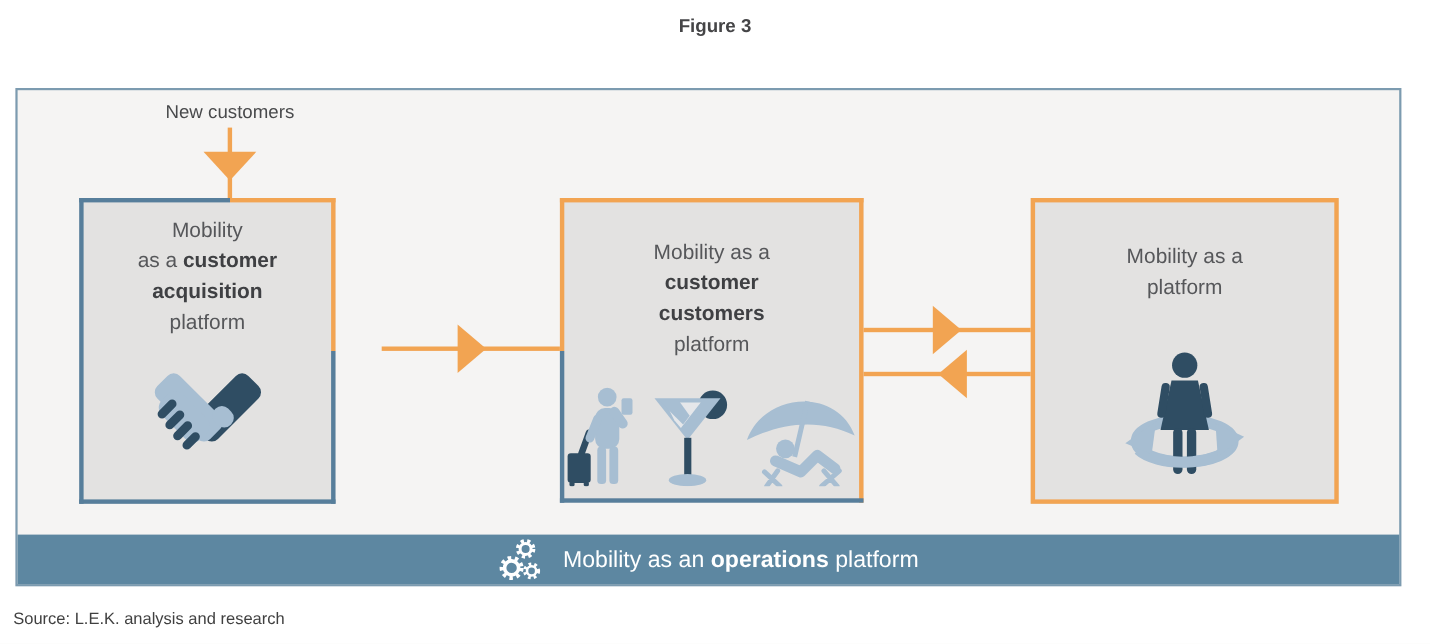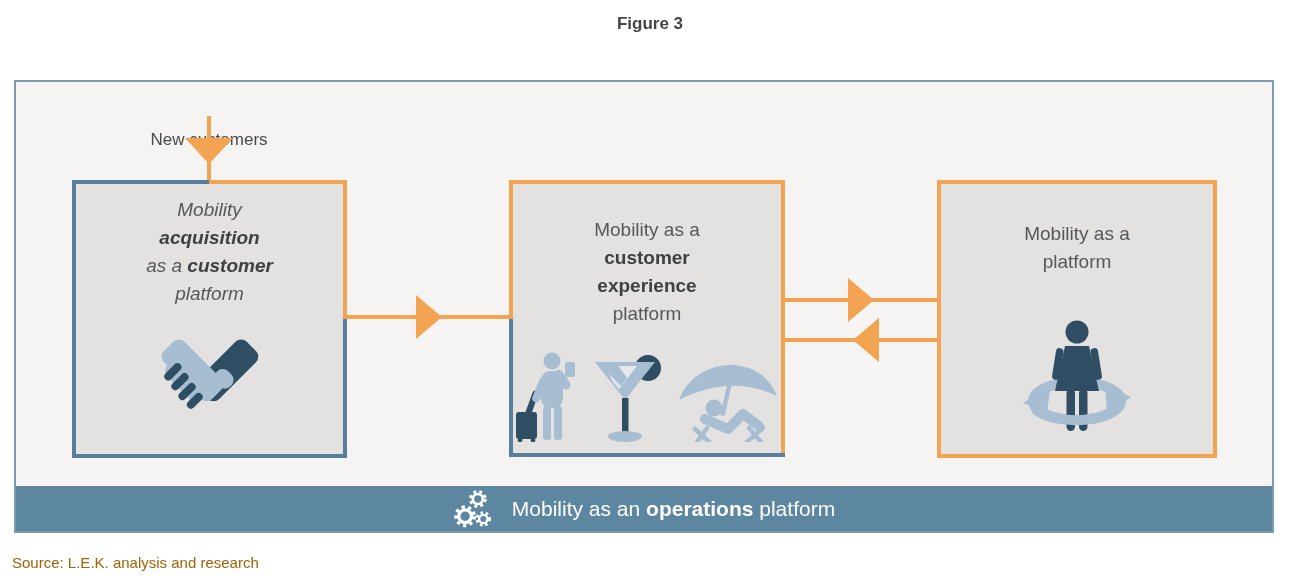--- a/index.html
+++ b/index.html
@@ -19,34 +19,34 @@
   html,body{width:1300px;height:585px;background:#fff;
     font-family:"Liberation Sans", sans-serif;position:relative;overflow:hidden;}
 
   .figure-head{position:absolute;top:10px;left:0;width:100%;text-align:center;
     color:#454547;font-size:17px;font-weight:600;line-height:27px;}
 
   .panel{position:absolute;left:14px;top:80px;width:1260px;height:453px;
     background:var(--panel-bg);border:2px solid var(--panel-border);}
 
   .nc-label{position:absolute;left:93px;top:10px;width:200px;text-align:center;
-    font-size:17px;color:#48494B;margin-top:38px;}
+    font-size:17px;color:#48494B;}
   .nc-vline{position:absolute;left:191px;top:34px;width:4px;height:64px;background:var(--orange);}
   .nc-tri{position:absolute;left:169px;top:56px;width:0;height:0;
     border-left:24px solid transparent;border-right:24px solid transparent;
     border-top:26px solid var(--orange);}
 
   .box{position:absolute;background:var(--box-bg);}
   .box .edge{position:absolute;}
   .edge-top{left:0;top:0;width:100%;height:4px;}
   .edge-bottom{left:0;bottom:0;width:100%;height:4px;}
   .edge-left{left:0;top:0;width:4px;height:100%;}
   .edge-right{right:0;top:0;width:4px;height:100%;}
 
-  .box1{left:56px;top:98px;width:275px;height:278px;font-style:italic;}
+  .box1{left:56px;top:98px;width:233px;height:278px;}
   .box1 .edge-top{background:linear-gradient(to right,var(--box-border-blue) 0 137px,var(--orange) 137px);}
   .box1 .edge-right{background:linear-gradient(to bottom,var(--orange) 0 139px,var(--box-border-blue) 139px);}
   .box1 .edge-bottom,.box1 .edge-left{background:var(--box-border-blue);}
 
   .box2{left:493px;top:98px;width:276px;height:277px;}
   .box2 .edge-top,.box2 .edge-right{background:var(--orange);}
   .box2 .edge-left{background:linear-gradient(to bottom,var(--orange) 0 139px,var(--box-border-blue) 139px);}
   .box2 .edge-bottom{background:var(--box-border-blue);}
 
   .box3{left:921px;top:98px;width:280px;height:278px;border:4px solid var(--orange);}
@@ -75,21 +75,21 @@
     border-right:26px solid var(--orange);}
   .arrow1{left:400px;top:213px;}
   .arrow2{left:832px;top:196px;}
   .arrow3{left:837px;top:236px;}
 
   .banner{position:absolute;left:0;bottom:0;width:100%;height:45px;background:var(--banner-blue);
     display:flex;align-items:center;justify-content:center;gap:13px;
     color:var(--white);font-size:21px;}
   .banner b{font-weight:700;margin-top:16px;}
 
-  .source{position:absolute;left:12px;top:554px;font-size:15px;color:#a16207;}
+  .source{position:absolute;left:12px;top:554px;font-size:15px;color:#404040;}
 
   
   .f-dark{fill:var(--dark-navy);}
   .f-light{fill:var(--light-blue);}
   .s-light{stroke:var(--light-blue);fill:none;}
   .s-white{stroke:#fff;fill:none;}
 </style>
 </head>
 <body>
 
@@ -103,22 +103,22 @@
   <div class="nc-vline"></div>
   <div class="nc-tri"></div>
 
   <div class="box box1">
     <div class="edge edge-top"></div>
     <div class="edge edge-right"></div>
     <div class="edge edge-bottom"></div>
     <div class="edge edge-left"></div>
     <div class="box-label">
       <div><span>Mobility</span></div>
+      <div><span>as a </span><b>customer</b></div>
       <div><b>acquisition</b></div>
-      <div><span>as a </span><b>customer</b></div>
       <div><span>platform</span></div>
     </div>
     <div class="icon-row">
       <svg width="120" height="100" viewBox="0 0 120 100">
         <g transform="translate(60,52) rotate(45)">
           <rect class="f-dark" x="-14" y="-58" width="29" height="68" rx="8"></rect>
           <rect class="f-light" x="-58" y="-14" width="68" height="29" rx="8"></rect>
           <rect class="f-light" x="-46" y="-4" width="50" height="27" rx="10"></rect>
           <rect class="f-dark" x="-41" y="5" width="8" height="21" rx="4"></rect>
           <rect class="f-dark" x="-29" y="7" width="8" height="21" rx="4"></rect>
@@ -131,21 +131,21 @@
   </div>
 
   <div class="box box2">
     <div class="edge edge-top"></div>
     <div class="edge edge-right"></div>
     <div class="edge edge-bottom"></div>
     <div class="edge edge-left"></div>
     <div class="box-label">
       <div><span>Mobility as a</span></div>
       <div><b>customer</b></div>
-      <div><b>experience</b></div>
+      <div><b>customers</b></div>
       <div><span>platform</span></div>
     </div>
     <div class="icon-row">
       <svg width="62" height="90" viewBox="0 0 62 90">
         <rect class="f-dark" x="14" y="38" width="6" height="26" rx="3" transform="rotate(20 17 51)"></rect>
         <rect class="f-dark" x="1" y="60" width="21" height="27" rx="3"></rect>
         <circle class="f-dark" cx="5" cy="88" r="2.4"></circle>
         <circle class="f-dark" cx="18" cy="88" r="2.4"></circle>
         <circle class="f-light" cx="37" cy="9" r="8.5"></circle>
         <rect class="f-light" x="26" y="19" width="22" height="37" rx="9"></rect>

